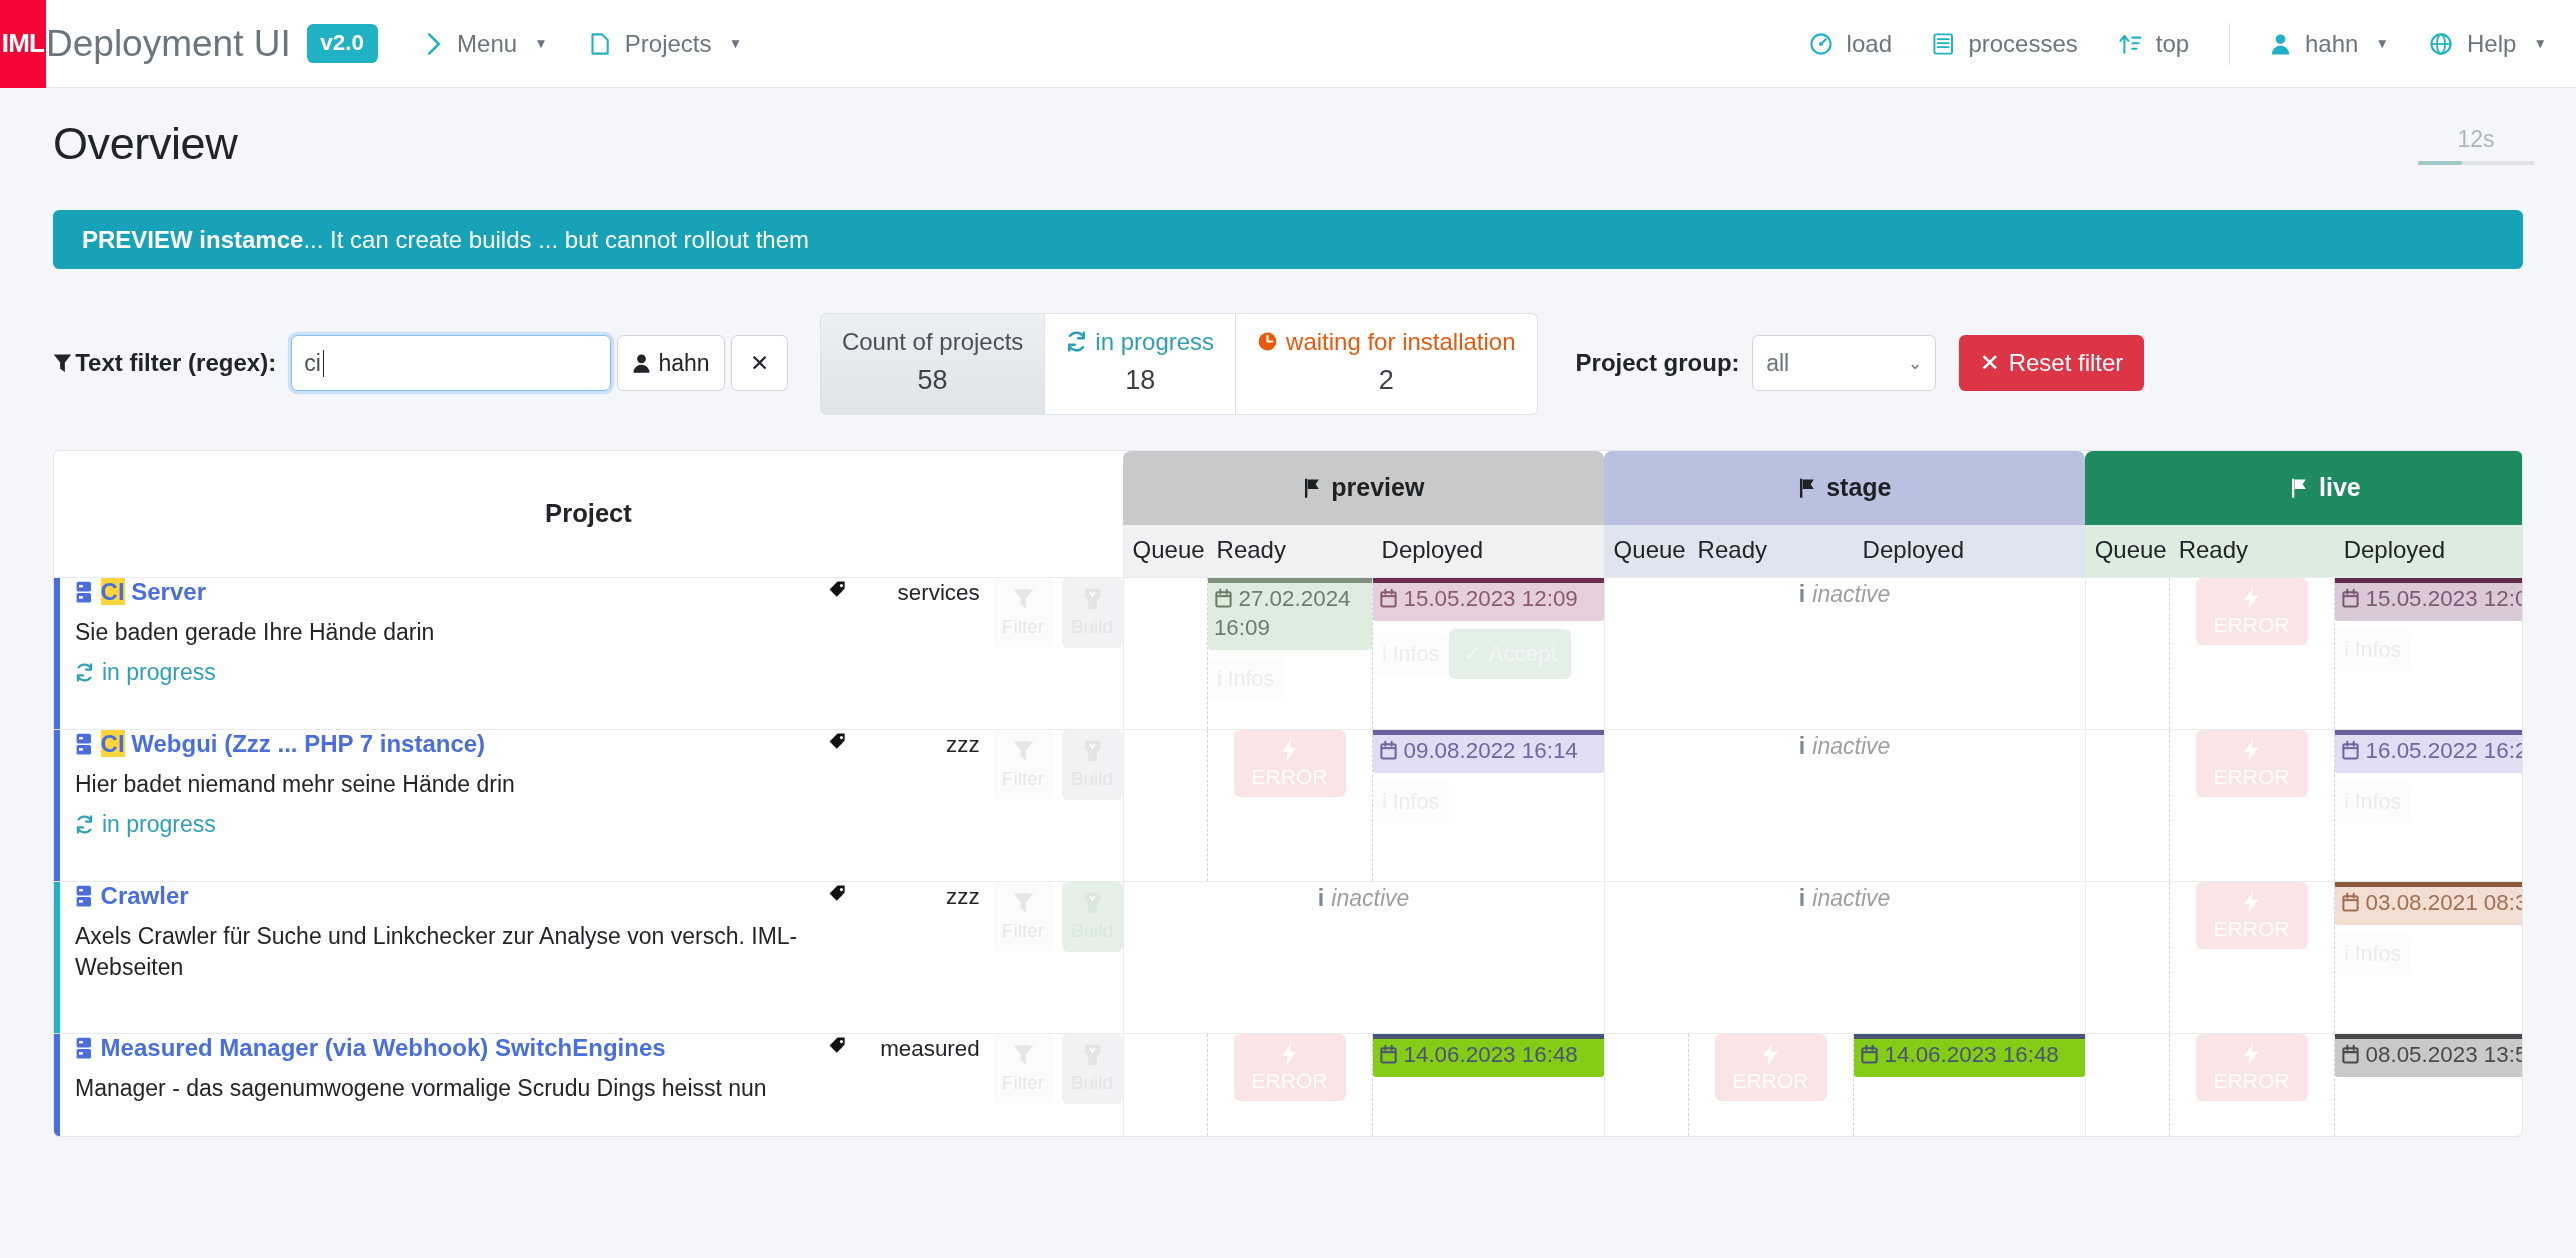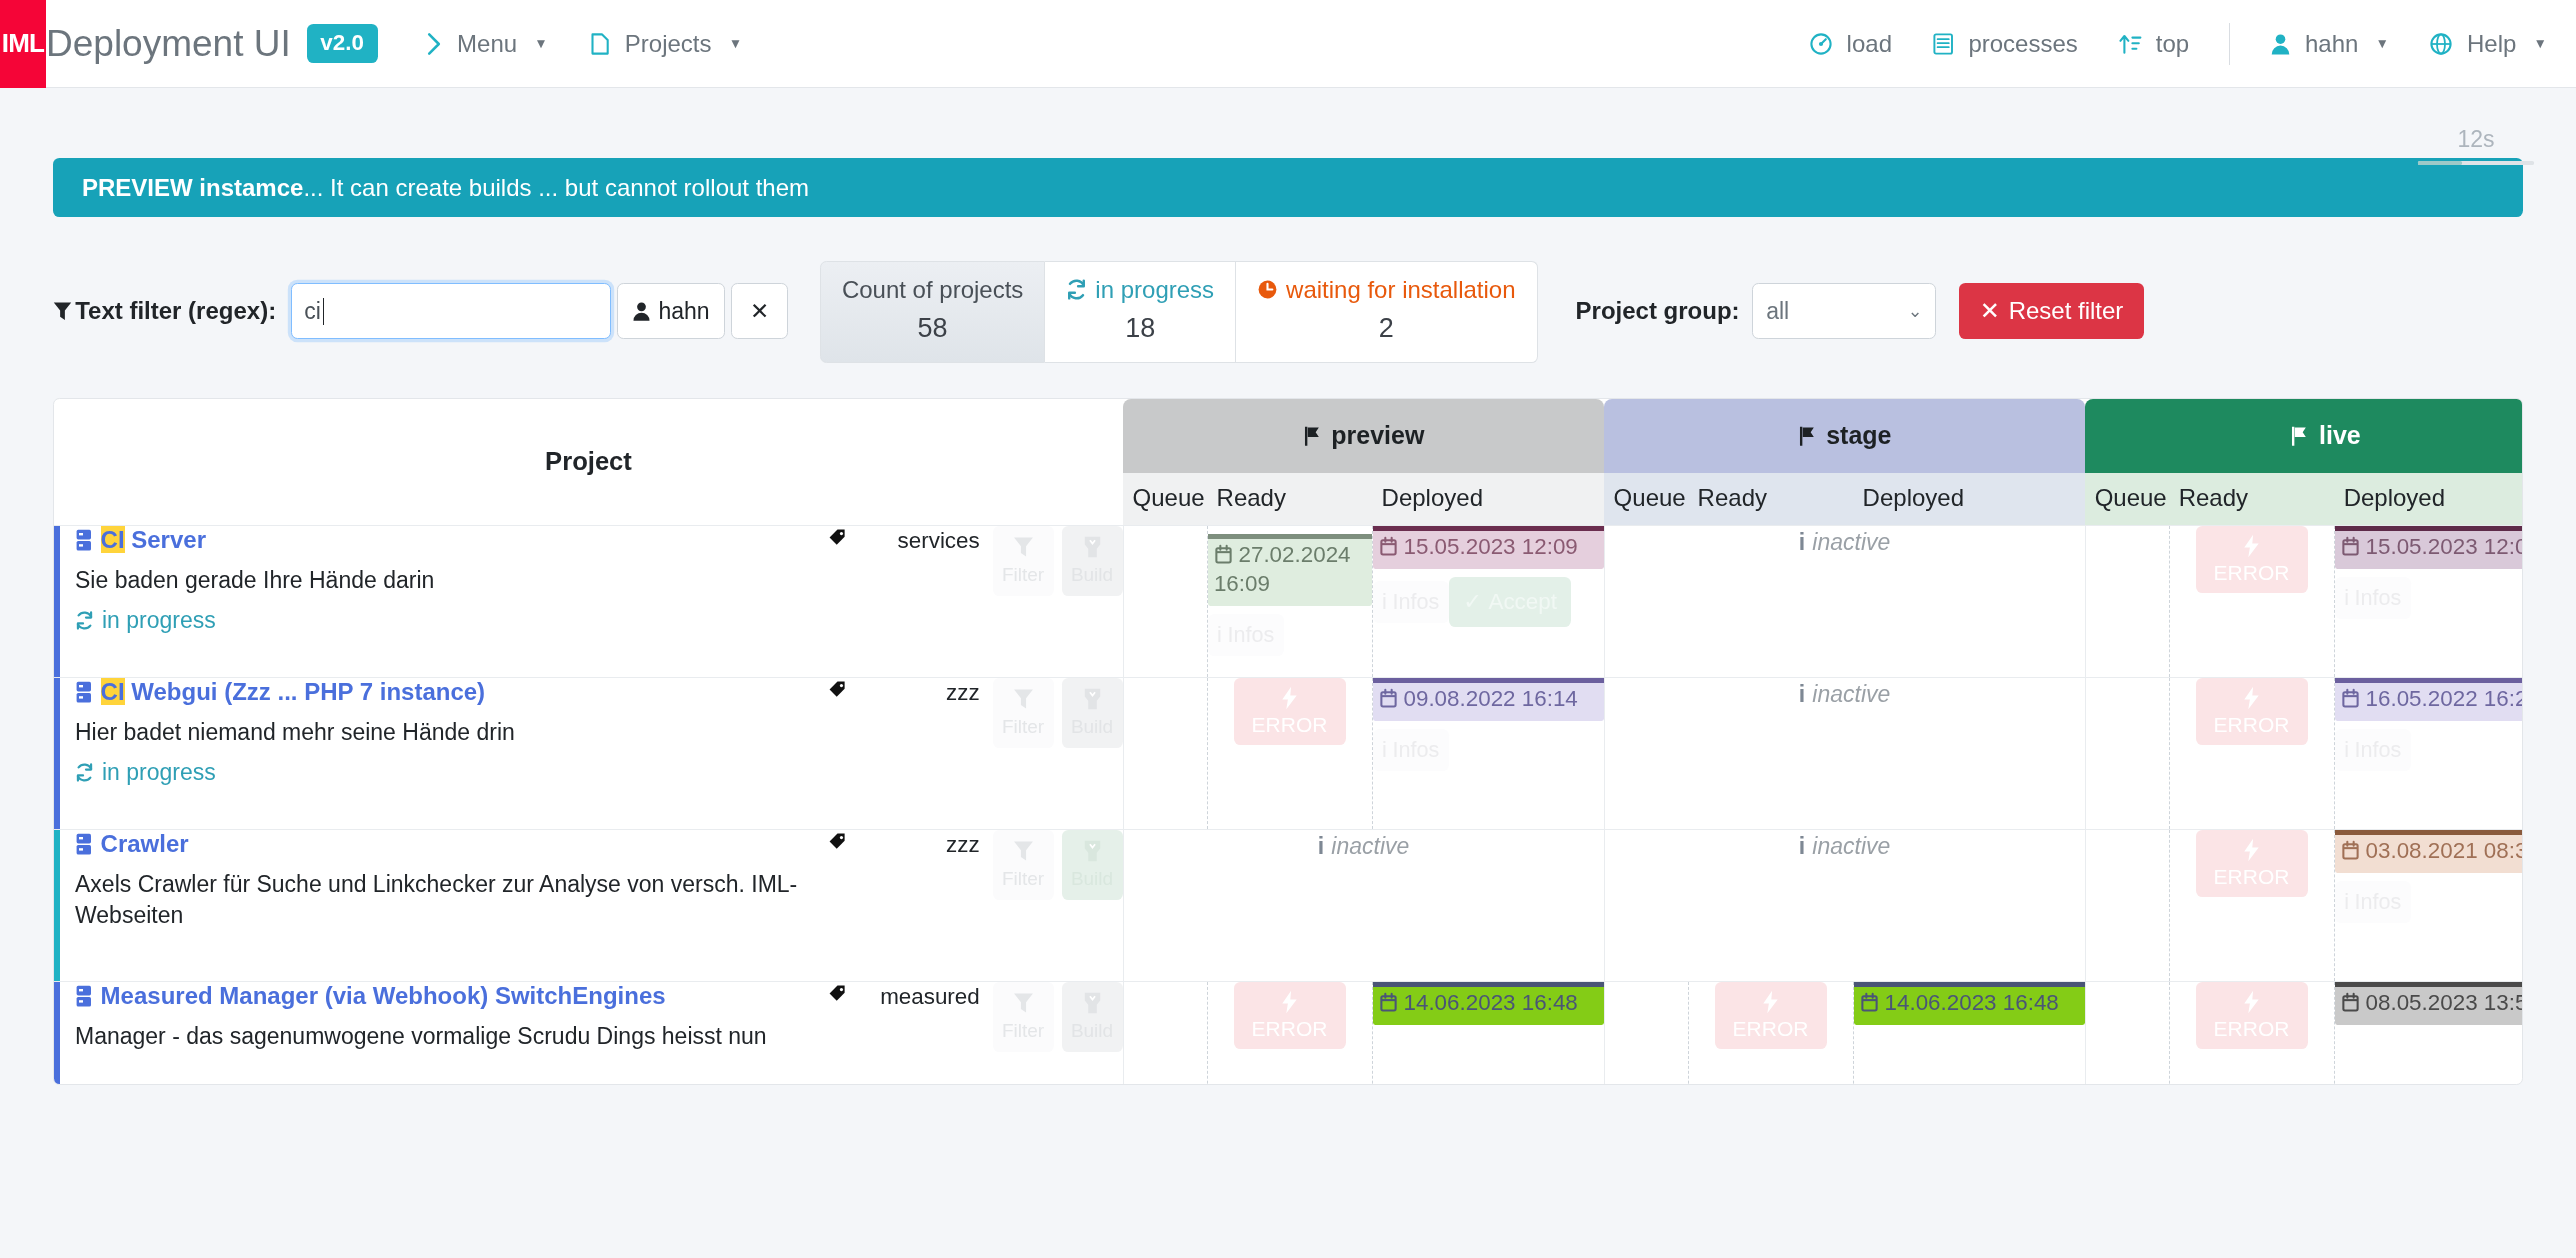--- a/index.html
+++ b/index.html
@@ -180,21 +180,21 @@
   td.cell { border-left: 0.8px dashed #ced4da; padding: 8px 4.8px; vertical-align: top; }
   td.cell.nodash { border-left: 0.8px solid #e9ecef; }
 
   .chip {
     border-radius: 2.4px; padding: 6.4px 6.4px 8px; font-size: 22.4px; line-height: 1.3;
     display: block; position: relative; word-break: break-word;
   }
   .chip .bar { position: absolute; left: 0; right: 0; top: 0; height: 5.6px; }
   .chip .cal { margin-right: 5.6px; }
 
-  .chip-green  { background: #dfeddf; color: #6b7d6b; margin-top: 8px; }
+  .chip-green  { background: #dfeddf; color: #6b7d6b; }
   .chip-green .bar { background: #7e8f7e; }
   .chip-plum   { background: #e5cfdd; color: #8a5a72; }
   .chip-plum .bar { background: #6b2e4f; }
   .chip-plum2  { background: #d9c9d9; color: #7d5a72; }
   .chip-plum2 .bar { background: #5e2b49; }
   .chip-lav    { background: #e1ddf2; color: #6e67a0; }
   .chip-lav .bar { background: #6b5f9e; }
   .chip-peach  { background: #f2ded2; color: #a07056; }
   .chip-peach .bar { background: #8a5a3c; }
   .chip-blue   { background: #84cc16; color: #4a5576; }
@@ -307,20 +307,21 @@
             <path d="M3 15h24" stroke="#20b2c4" stroke-width="2.2"></path>
           </svg>
       </span>
       <span>Help</span>
       <span class="caret">▼</span>
     </div>
   </div>
 </div>
 
 <div class="page-head">
+  <div class="page-title">Overview</div>
   <div class="timer-wrap">
     <div class="timer-txt">12s</div>
     <div class="timer-bar"></div>
   </div>
 </div>
 
 <div class="alert">
   <b>PREVIEW instamce</b>
     <span class="rest"> ... It can create builds ... but cannot rollout them</span>
 </div>

